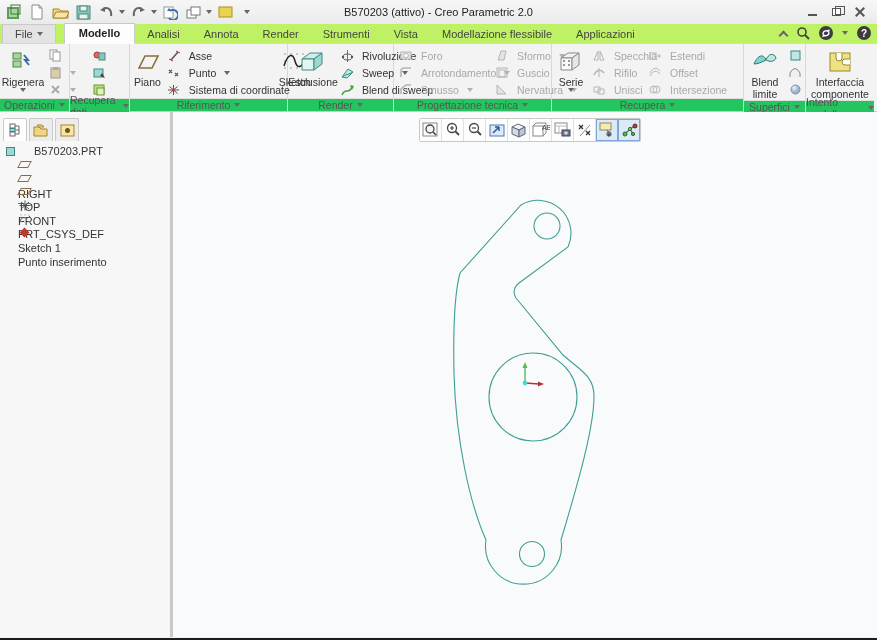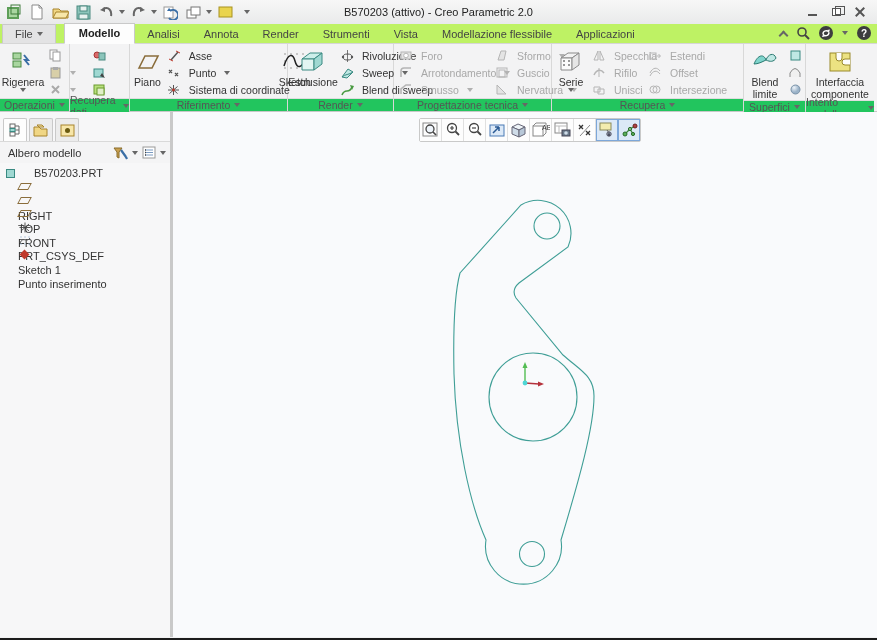--- a/index.html
+++ b/index.html
@@ -633,40 +633,20 @@
               <path d="M1 3 h5 l2 2 h6 v7 h-13 z" fill="#f0d684" stroke="#a8842c"></path>
               <path d="M4 1 h5 l2 2 h-5 z" fill="#f7e6a8" stroke="#a8842c"></path>
             </svg>
         </div>
         <div class="ptab">
           <svg width="15" height="13">
               <rect x="1" y="1" width="13" height="11" fill="#f7e6a8" stroke="#a8842c"></rect>
               <circle cx="7.5" cy="6.5" r="2.5" fill="#6a5a10"></circle>
             </svg>
         </div>
-      </div>
-      <div class="treeheader">
-        <span class="hlabel">Albero modello</span>
-        <span class="hicons">
-          <span>
-            <svg width="15" height="14">
-                <path d="M1 2 h8 l-3 4 v6 l-2 -1 v-5 z" fill="#c8a050" stroke="#8a6d2b"></path>
-                <path d="M8 4 l5 7 M13 11 l1 2" stroke="#3a6ea5" stroke-width="2.2"></path>
-              </svg>
-          </span>
-          <span class="caret"></span>
-          <span>
-            <svg width="14" height="13">
-                <rect x="1" y="1" width="12" height="11" fill="#fff" stroke="#999"></rect>
-                <path d="M3 4 h8 M3 6.5 h8 M3 9 h8" stroke="#7a9ac0"></path>
-                <path d="M3 4 h1 M3 6.5 h1 M3 9 h1" stroke="#444" stroke-width="1.5"></path>
-              </svg>
-          </span>
-          <span class="caret"></span>
-        </span>
       </div>
       <div class="tree">
         <div class="trow">
           <span class="ticon">
               <span class="cube-sm"></span>
             </span>
           <span>B570203.PRT</span>
         </div>
         <div class="trow child">
           <span class="ticon">

